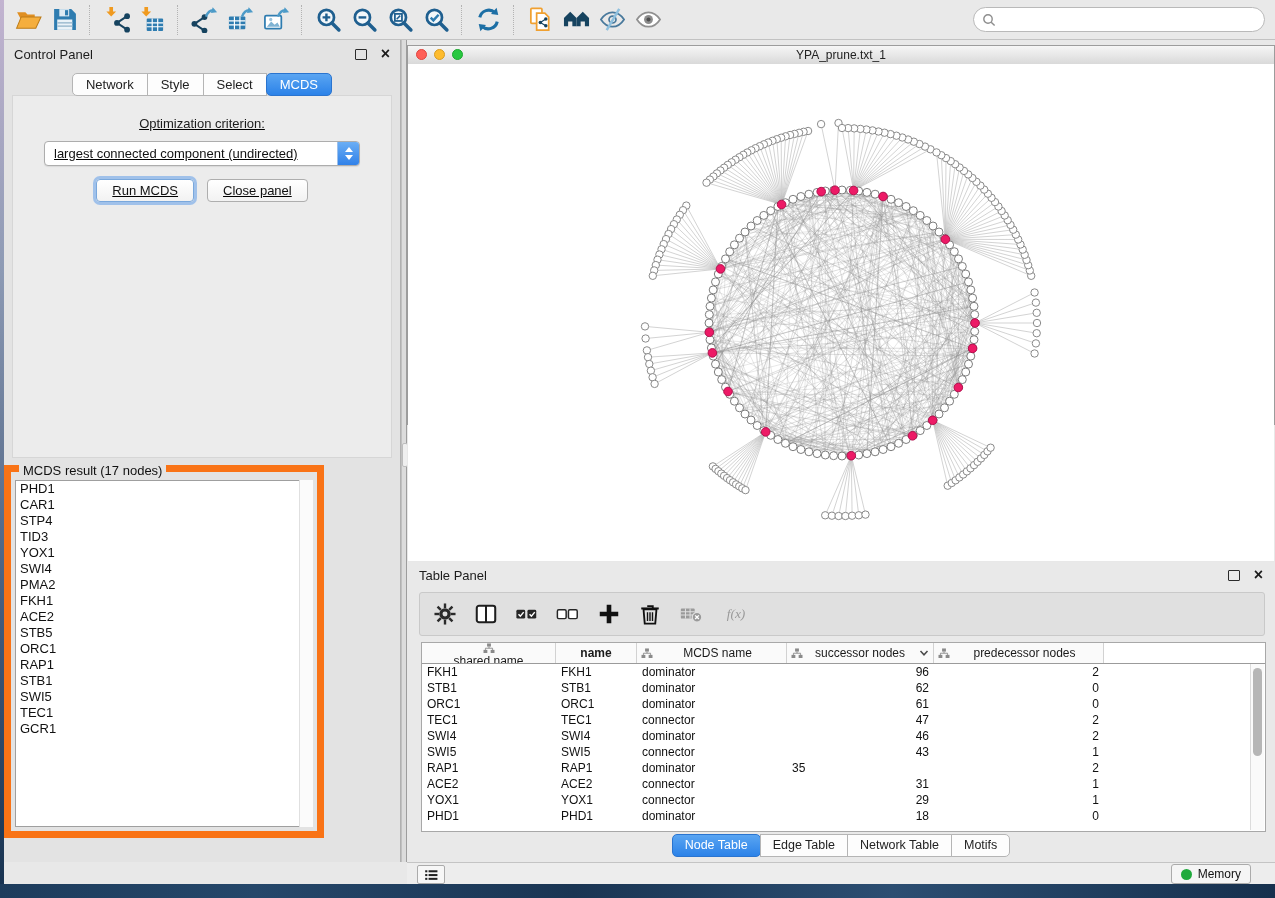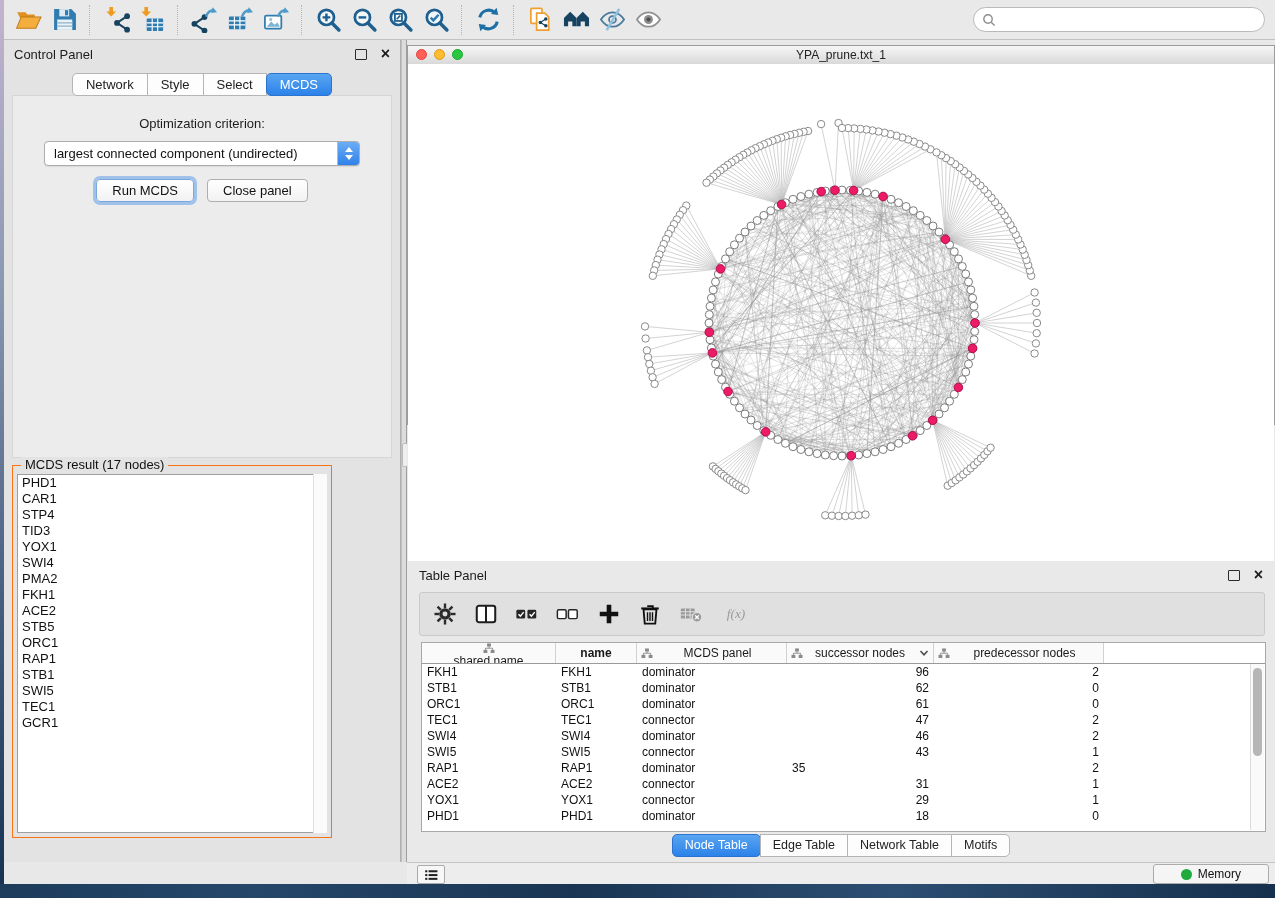--- a/index.html
+++ b/index.html
@@ -28,34 +28,34 @@
   .panel-title{font-size:13px;color:#1c1c1c;flex:1;}
   .win-float{width:10px;height:9px;border:1.5px solid #2b2b2b;border-radius:1px;margin-right:14px;}
   .win-close{font-size:16px;font-weight:900;color:#1b1b1b;line-height:10px;}
   .cp-tabs{position:absolute;top:33px;left:0;right:0;display:flex;justify-content:center;z-index:2;}
   .seg-tab{background:#fdfdfd;border:1px solid #b5b5b5;margin-left:-1px;padding:3px 13px;
     font-size:13px;color:#222;line-height:15px;}
   .seg-tab.first{border-radius:5px 0 0 5px;margin-left:0;}
   .seg-tab.last{border-radius:0 5px 5px 0;}
   .seg-tab.active{background:linear-gradient(180deg,#5aa5f2,#2b82e8);color:#fff;border-color:#2a74cf;border-radius:5px;}
   .cp-inner{position:absolute;top:55px;left:8px;right:8px;height:363px;background:#ececec;
-    border:1px solid #d6d6d6;box-sizing:border-box;text-align:center;}
+    border:1px solid #d6d6d6;box-sizing:border-box;text-align:center;text-decoration:underline;}
   .opt-label{margin-top:20px;font-size:13px;color:#1c1c1c;}
   .select{margin:10px auto 0;width:316px;height:25px;background:#fff;border:1px solid #adadad;border-radius:4px;
     display:flex;align-items:center;box-sizing:border-box;overflow:hidden;box-shadow:0 1px 1px rgba(0,0,0,.08);}
   .select .sel-text{flex:1;text-align:left;padding-left:9px;font-size:13px;color:#111;white-space:nowrap;}
   .stepper{width:21px;height:25px;background:linear-gradient(180deg,#6db0f5,#2e7fe8);
     display:flex;flex-direction:column;align-items:center;justify-content:center;gap:3px;border-left:1px solid #9cc0ec;}
   .tri-up{width:0;height:0;border-left:4px solid transparent;border-right:4px solid transparent;border-bottom:5px solid #fff;}
   .tri-down{width:0;height:0;border-left:4px solid transparent;border-right:4px solid transparent;border-top:5px solid #fff;}
   .btn-row{margin-top:13px;display:flex;justify-content:center;gap:13px;}
   .pushbtn{background:linear-gradient(180deg,#ffffff,#f2f2f2);border:1px solid #aeaeae;border-radius:4px;
     font-size:13px;color:#111;padding:3px 15px;font-family:"Liberation Sans",sans-serif;}
   .pushbtn.focused{box-shadow:0 0 0 3px rgba(98,158,233,.55);border-color:#7aa8dc;}
-  .cp-fieldset{position:absolute;top:425px;left:8px;width:320px;height:373px;border:1px solid #f97316;
+  .cp-fieldset{position:absolute;top:425px;left:0;width:320px;height:373px;border:7px solid #f97316;
     box-sizing:border-box;background:#e3e3e3;}
   .cp-legend{position:absolute;top:-9px;left:8px;background:#e3e3e3;padding:0 4px;font-size:13px;color:#111;}
   .result-list{position:absolute;left:4px;right:4px;top:8px;bottom:4px;background:#fff;border:1px solid #9f9f9f;
     overflow:hidden;}
   .result-item{font-size:13px;color:#111;line-height:16px;padding-left:4px;}
   .list-scroll{position:absolute;right:0;top:0;bottom:0;width:13px;background:#fbfbfb;border-left:1px solid #e0e0e0;}
 
   
   .vsplit{position:absolute;left:397px;top:40px;width:6px;height:822px;background:#dcdcdc;
     border-left:1px solid #c0c0c0;border-right:1px solid #9d9d9d;box-sizing:border-box;}
@@ -97,22 +97,22 @@
   .tscroll{position:absolute;right:1px;top:21px;bottom:1px;width:13px;background:#fafafa;border-left:1px solid #dcdcdc;}
   .tthumb{position:absolute;left:2px;right:2px;top:4px;height:88px;background:#b6b6b6;border-radius:5px;}
   .tp-tabs{position:absolute;top:272px;left:0;right:0;display:flex;justify-content:center;}
   .tp-tabs .seg-tab{font-size:12.5px;padding:3px 12px;}
 
   
   .statusbar{position:absolute;left:0;top:822px;right:0;height:22px;background:#ededed;border-top:1px solid #c4c4c4;box-sizing:border-box;}
   .status-left-btn{position:absolute;left:10px;top:2px;width:26px;height:17px;background:#f7f7f7;border:1px solid #ababab;
     border-radius:2px;display:flex;align-items:center;justify-content:center;}
   .status-left-btn svg{width:15px;height:12px;}
-  .memory-btn{position:absolute;right:6px;top:1px;height:18px;background:#f5f5f5;border:1px solid #ababab;border-radius:3px;
-    display:flex;align-items:center;gap:6px;padding:0 27px;font-size:12px;color:#111;}
+  .memory-btn{position:absolute;right:24px;top:1px;height:18px;background:#f5f5f5;border:1px solid #ababab;border-radius:3px;
+    display:flex;align-items:center;gap:6px;padding:0 9px;font-size:12px;color:#111;}
   .mem-dot{width:11px;height:11px;border-radius:50%;}
 
   .bottom-strip{position:absolute;left:0;top:884px;width:1275px;height:14px;
     background:linear-gradient(90deg,#1d3c5c,#25476a 20%,#1a3553 45%,#2c4e72 70%,#16304d 100%);}
 </style>
 </head>
 <body>
 
 <div class="app">
 
@@ -1353,21 +1353,21 @@
               <span style="display:flex">
                 <svg class="tree" viewBox="0 0 13 12">
                   <g fill="#8a8a8a">
                     <rect x="4.4" y="0.5" width="4.2" height="3.4"></rect>
                     <rect x="0.5" y="7.5" width="4.2" height="3.4"></rect>
                     <rect x="8.3" y="7.5" width="4.2" height="3.4"></rect>
                   </g>
                   <path d="M6.5 3.9v1.8M2.6 7.5V5.7h7.8v1.8" fill="none" stroke="#8a8a8a" stroke-width="1"></path>
                 </svg>
               </span>
-              <span class="th-label">MCDS panel</span>
+              <span class="th-label">MCDS name</span>
             </div>
             <div class="th" style="width: 147px; gap: 8px;">
               <span style="display:flex">
                 <svg class="tree" viewBox="0 0 13 12">
                   <g fill="#8a8a8a">
                     <rect x="4.4" y="0.5" width="4.2" height="3.4"></rect>
                     <rect x="0.5" y="7.5" width="4.2" height="3.4"></rect>
                     <rect x="8.3" y="7.5" width="4.2" height="3.4"></rect>
                   </g>
                   <path d="M6.5 3.9v1.8M2.6 7.5V5.7h7.8v1.8" fill="none" stroke="#8a8a8a" stroke-width="1"></path>

